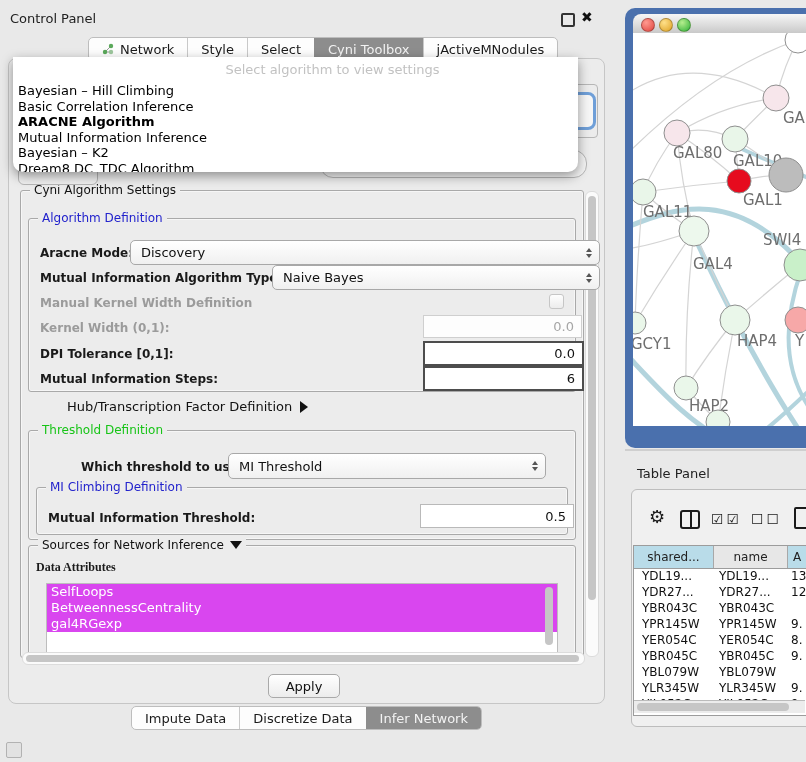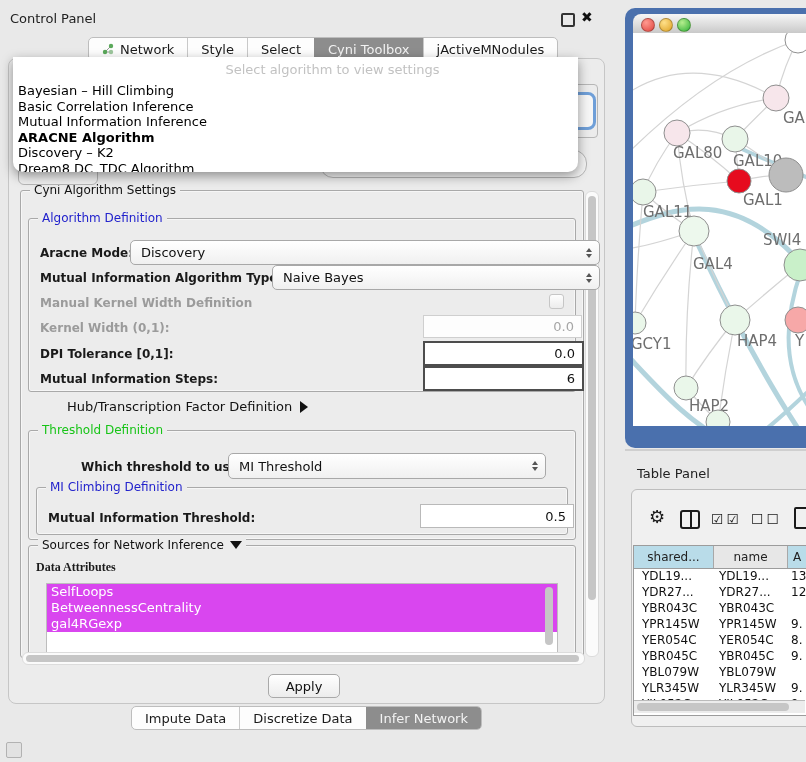--- a/index.html
+++ b/index.html
@@ -136,23 +136,23 @@
   <div class="frag" style="left:540px;top:84px;width:56px;height:52px;border:1px solid #b6b6b6;border-radius:4px;background:#ececec;"></div>
   <div class="frag" style="left:550px;top:92px;width:40px;height:32px;border:3px solid #6f9fd8;border-radius:8px;background:#f6f6f6;"></div>
   <div class="frag" style="left:320px;top:150px;width:265px;height:26px;border:1px solid #b6b6b6;border-radius:13px;background:#f4f4f4;"></div>
   <div class="frag" style="left:18px;top:160px;width:78px;height:23px;border:1px solid #b6b6b6;border-radius:6px;background:#f0f0f0;"></div>
 
   <div class="dd-overlay">
     <div class="dd-prompt">Select algorithm to view settings</div>
     <div id="dd-list" style="margin-top:6px;">
         <div class="dd-item">Bayesian – Hill Climbing</div>
         <div class="dd-item">Basic Correlation Inference</div>
+        <div class="dd-item bold">ARACNE Algorithm</div>
         <div class="dd-item">Mutual Information Inference</div>
-        <div class="dd-item bold">ARACNE Algorithm</div>
-        <div class="dd-item">Discovery – K2</div>
+        <div class="dd-item">Bayesian – K2</div>
         <div class="dd-item">Dream8 DC_TDC Algorithm</div>
       </div>
   </div>
 
   <div class="group" style="left:20px;top:190px;width:562px;height:466px;">
     <div class="legend black">Cyni Algorithm Settings</div>
   </div>
   <div class="sbar-v" style="left:585px;top:191px;width:12px;height:464px;">
     <div class="sthumb" style="left:1.5px;top:4px;width:8px;height:404px;"></div>
   </div>

